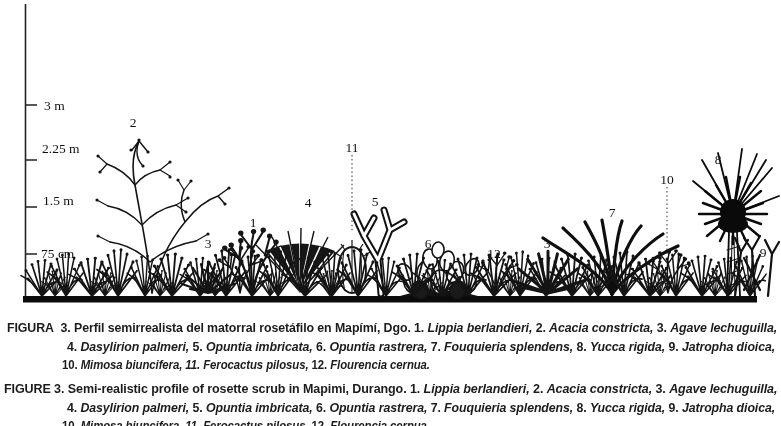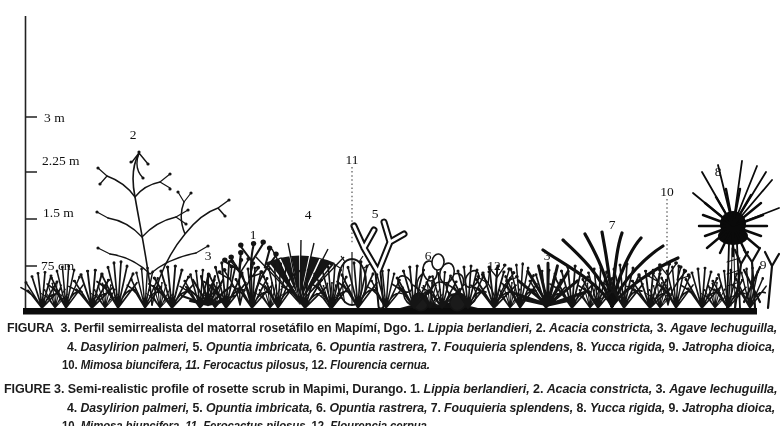--- a/index.html
+++ b/index.html
@@ -1,20 +1,20 @@
 <!DOCTYPE html>
 <html><head>
 <meta charset="utf-8">
 <style>
   html,body{margin:0;padding:0;}
   body{
     width:781px;height:426px;background:#ffffff;position:relative;overflow:hidden;
     font-family:"Liberation Sans",sans-serif;
   }
-  .figure-wrap{position:absolute;left:0;top:12px;width:781px;height:306px;}
+  .figure-wrap{position:absolute;left:0;top:0;width:781px;height:306px;}
   svg text{font-family:"Liberation Serif",serif;fill:#111;}
   .cap{
     position:absolute;white-space:pre;font-weight:bold;font-size:12.6px;
     color:#1c1c1c;transform-origin:0 0;letter-spacing:-0.1px;
   }
   .cap .it{font-style:italic;}
 </style>
 </head>
 <body>
 

